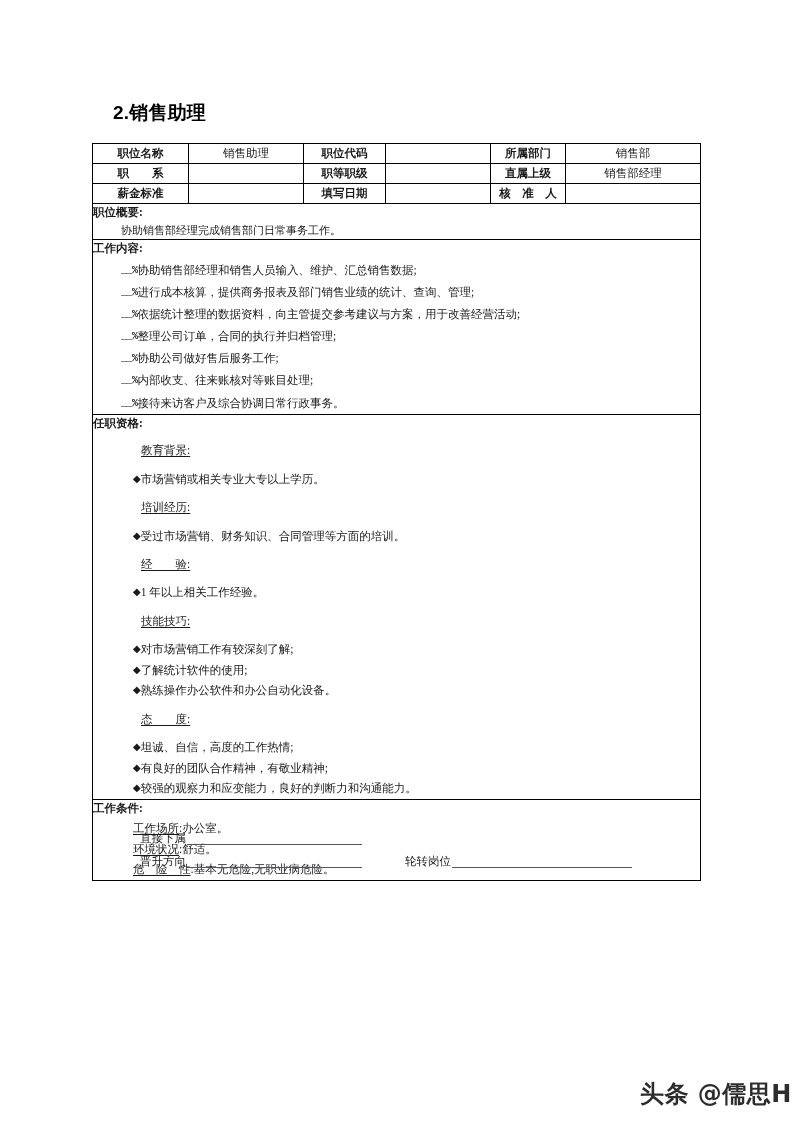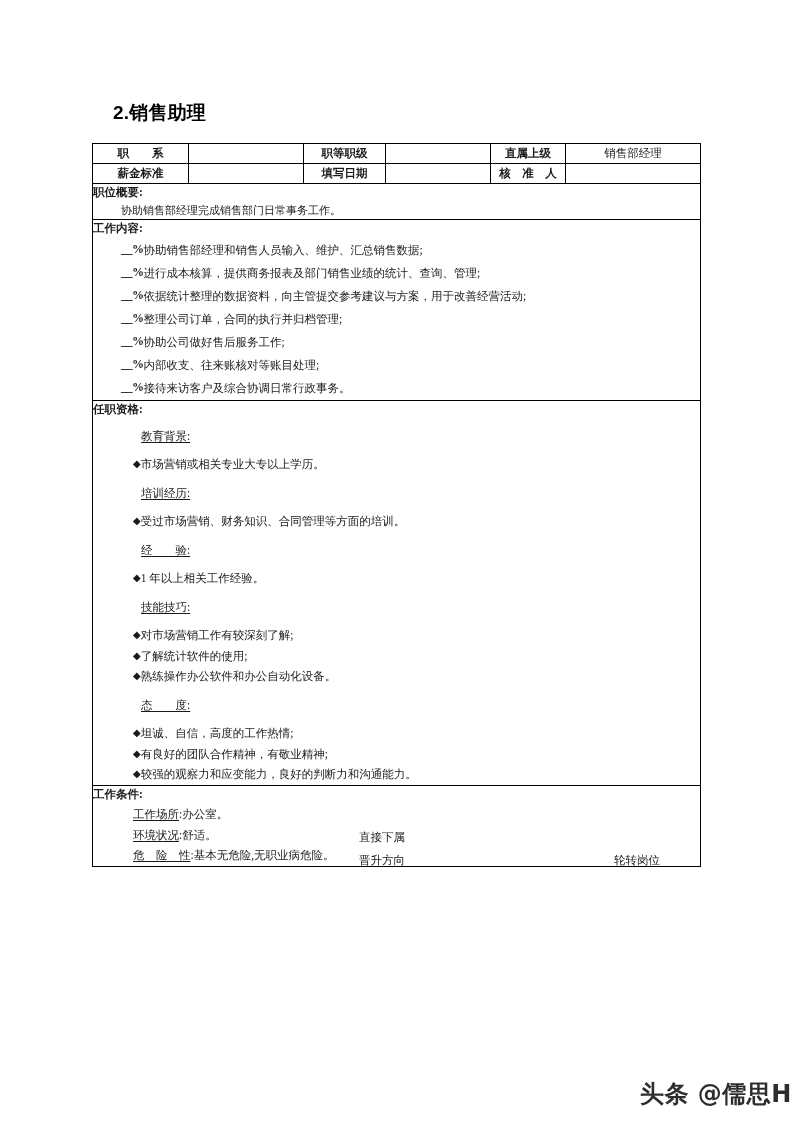--- a/index.html
+++ b/index.html
@@ -81,24 +81,24 @@
     white-space: nowrap;
   }
   .bullet-line {
     font-size: 11.5px;
     line-height: 1.92;
     margin: 0;
     padding-left: 28px;
     white-space: nowrap;
   }
   .bul-mark {
-    font-family: Liberation Serif, serif;
+    font-family: Liberation Mono, monospace;
     letter-spacing: -0.5px;
     font-weight: bold;
-    font-size: 12px;
+    font-size: 10px;
     display: inline-block;
     transform: translateY(-1px);
   }
   .diamond {
     font-size: 10px;
     display: inline-block;
     transform: translateY(-1px);
   }
   .qual-line {
     font-size: 11.5px;
@@ -136,22 +136,21 @@
     top: 824px;
     width: 520px;
   }
   .field-row {
     display: flex;
     height: 23px;
     align-items: flex-end;
   }
   .field-group {
     display: flex;
-    align-items: flex-end;
-    flex-direction: column;
+    align-items: flex-start;
   }
   .field-group.left  { width: 265px; }
   .field-group.right { width: 255px; }
   .field-label {
     font-size: 11.5px;
     white-space: nowrap;
     padding-bottom: 1px;
   }
   .field-rule {
     flex: 1;
@@ -186,20 +185,28 @@
     <colgroup>
       <col style="width:96px">
       <col style="width:115px">
       <col style="width:82px">
       <col style="width:105px">
       <col style="width:75px">
       <col style="width:135px">
     </colgroup>
     <tbody>
 
+      <tr>
+        <td class="hdr-label">职位名称</td>
+        <td class="hdr-value">销售助理</td>
+        <td class="hdr-label">职位代码</td>
+        <td class="hdr-value"></td>
+        <td class="hdr-label">所属部门</td>
+        <td class="hdr-value">销售部</td>
+      </tr>
       <tr>
         <td class="hdr-label">职　　系</td>
         <td class="hdr-value"></td>
         <td class="hdr-label">职等职级</td>
         <td class="hdr-value"></td>
         <td class="hdr-label">直属上级</td>
         <td class="hdr-value">销售部经理</td>
       </tr>
       <tr>
         <td class="hdr-label">薪金标准</td>

